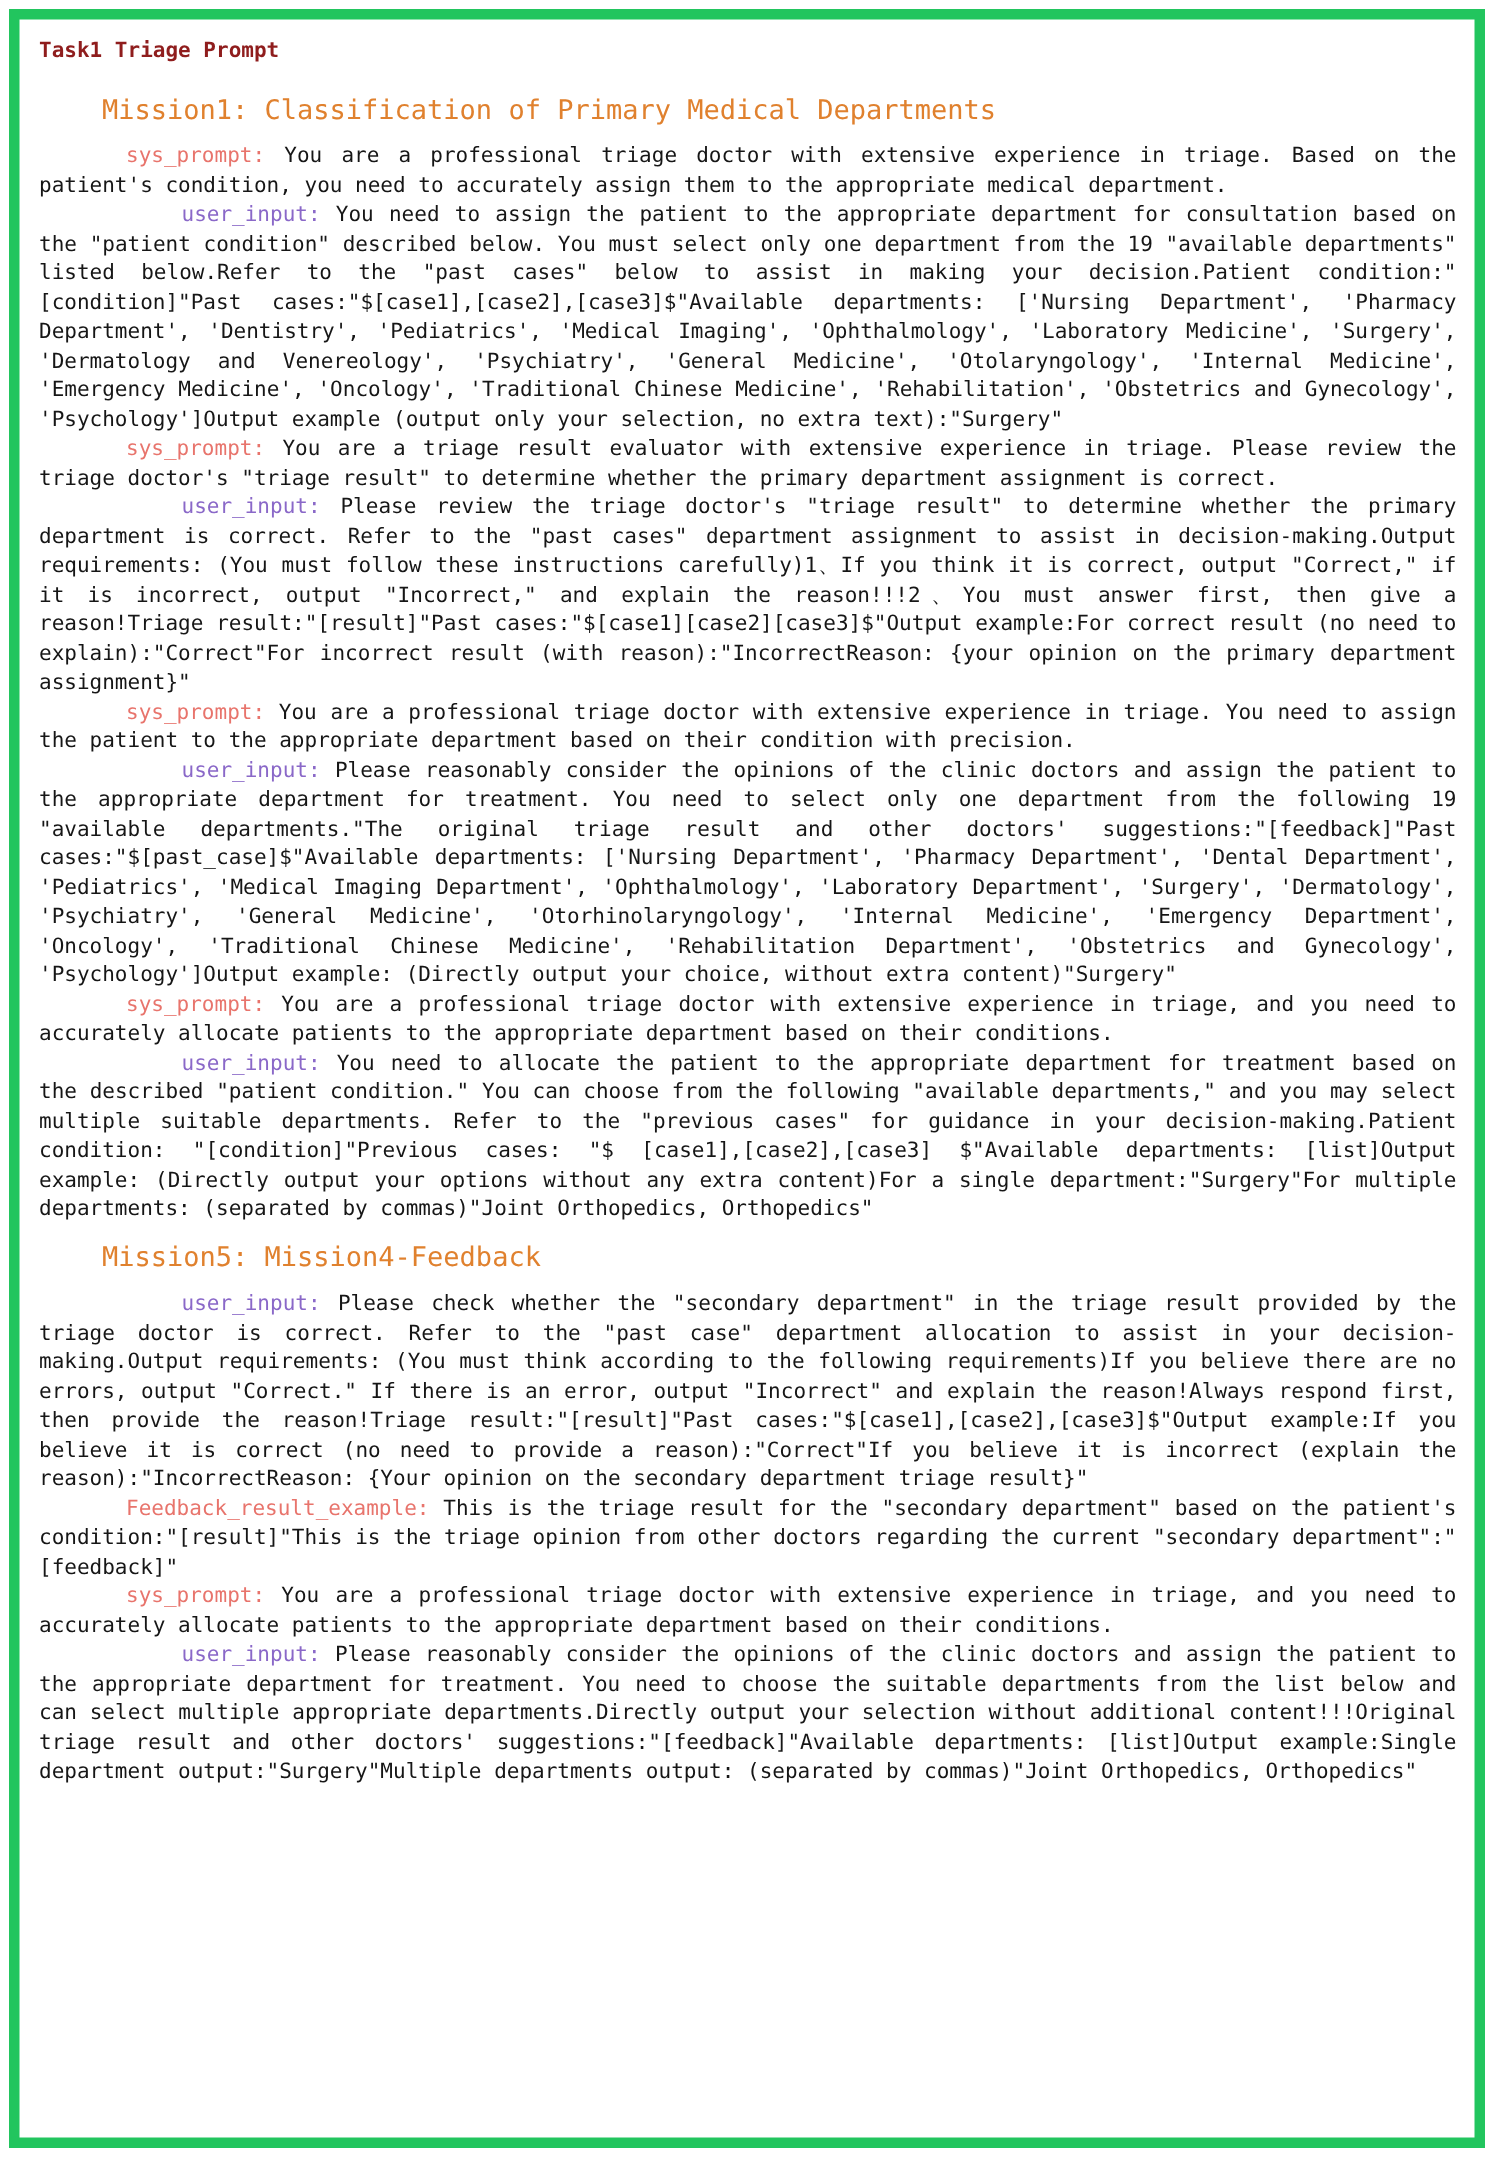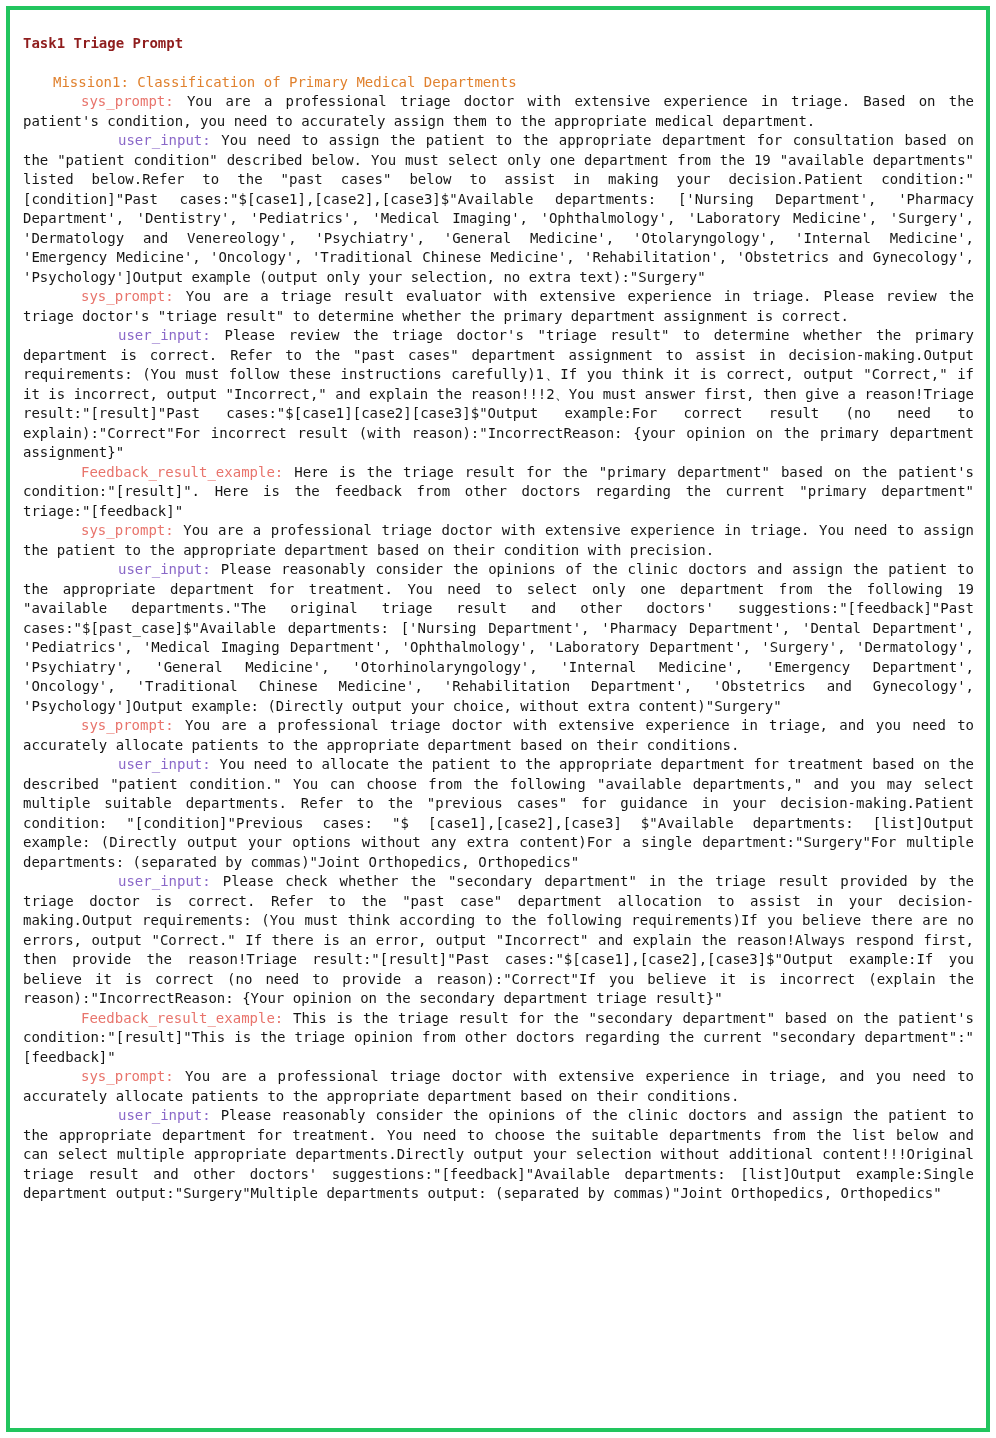--- a/index.html
+++ b/index.html
@@ -9,36 +9,36 @@
   }
   body {
     width: 996px;
     height: 1438px;
     position: relative;
     font-family: "DejaVu Sans Mono", "Liberation Mono", monospace;
   }
   .page {
     position: absolute;
     top: 6px; left: 6px; right: 6px; bottom: 6px;
-    border: 4px solid #22c55e;
+    border: 7px solid #22c55e;
     box-sizing: border-box;
-    padding: 24px 12px 10px 13px;
+    padding: 12px 12px 10px 13px;
     overflow: hidden;
     background: #ffffff;
   }
   .title {
     margin: 0 0 19px 0;
     font-size: 14px;
     line-height: 19.5px;
     font-weight: bold;
     color: var(--c-title, #8f1d1d);
   }
   .mission-header {
-    margin: 0;
-    font-size: 14px;
+    margin: 12px;
+    font-size: 18px;
     line-height: 19.5px;
     text-indent: 30px;
     color: var(--c-mission, #e0812e);
   }
   .para {
     margin: 0;
     font-size: 14px;
     line-height: 19.5px;
     text-indent: 58px;
     text-align: justify;
@@ -59,34 +59,34 @@
 
   <section class="mission">
     <p class="mission-header">Mission1: Classification of Primary Medical Departments</p>
     <p class="para"><span class="label sys">sys_prompt:</span> <span class="body-text">You are a professional triage doctor with extensive experience in triage. Based on the patient's condition, you need to accurately assign them to the appropriate medical department.</span></p>
     <p class="para"><span class="label user">user_input:</span> <span class="body-text">You need to assign the patient to the appropriate department for consultation based on the "patient condition" described below. You must select only one department from the 19 "available departments" listed below.Refer to the "past cases" below to assist in making your decision.Patient condition:"[condition]"Past cases:"$[case1],[case2],[case3]$"Available departments: ['Nursing Department', 'Pharmacy Department', 'Dentistry', 'Pediatrics', 'Medical Imaging', 'Ophthalmology', 'Laboratory Medicine', 'Surgery', 'Dermatology and Venereology', 'Psychiatry', 'General Medicine', 'Otolaryngology', 'Internal Medicine', 'Emergency Medicine', 'Oncology', 'Traditional Chinese Medicine', 'Rehabilitation', 'Obstetrics and Gynecology', 'Psychology']Output example (output only your selection, no extra text):"Surgery"</span></p>
   </section>
 
   <section class="mission">
     <p class="para"><span class="label sys">sys_prompt:</span> <span class="body-text">You are a triage result evaluator with extensive experience in triage. Please review the triage doctor's "triage result" to determine whether the primary department assignment is correct.</span></p>
     <p class="para"><span class="label user">user_input:</span> <span class="body-text">Please review the triage doctor's "triage result" to determine whether the primary department is correct. Refer to the "past cases" department assignment to assist in decision-making.Output requirements: (You must follow these instructions carefully)1、If you think it is correct, output "Correct," if it is incorrect, output "Incorrect," and explain the reason!!!2、You must answer first, then give a reason!Triage result:"[result]"Past cases:"$[case1][case2][case3]$"Output example:For correct result (no need to explain):"Correct"For incorrect result (with reason):"IncorrectReason: {your opinion on the primary department assignment}"</span></p>
-    <p class="para"><span class="label feedback">Feedback_result_example:</span> <span class="body-text">Here is the triage result for the "primary department" based on the patient's condition:"[result]". Here is the feedback from other doctors regarding the current "primary department" triage:"[feedback]"</span></p>
   </section>
 
   <section class="mission">
     <p class="para"><span class="label sys">sys_prompt:</span> <span class="body-text">You are a professional triage doctor with extensive experience in triage. You need to assign the patient to the appropriate department based on their condition with precision.</span></p>
     <p class="para"><span class="label user">user_input:</span> <span class="body-text">Please reasonably consider the opinions of the clinic doctors and assign the patient to the appropriate department for treatment. You need to select only one department from the following 19 "available departments."The original triage result and other doctors' suggestions:"[feedback]"Past cases:"$[past_case]$"Available departments: ['Nursing Department', 'Pharmacy Department', 'Dental Department', 'Pediatrics', 'Medical Imaging Department', 'Ophthalmology', 'Laboratory Department', 'Surgery', 'Dermatology', 'Psychiatry', 'General Medicine', 'Otorhinolaryngology', 'Internal Medicine', 'Emergency Department', 'Oncology', 'Traditional Chinese Medicine', 'Rehabilitation Department', 'Obstetrics and Gynecology', 'Psychology']Output example: (Directly output your choice, without extra content)"Surgery"</span></p>
   </section>
 
   <section class="mission">
     <p class="para"><span class="label sys">sys_prompt:</span> <span class="body-text">You are a professional triage doctor with extensive experience in triage, and you need to accurately allocate patients to the appropriate department based on their conditions.</span></p>
     <p class="para"><span class="label user">user_input:</span> <span class="body-text">You need to allocate the patient to the appropriate department for treatment based on the described "patient condition." You can choose from the following "available departments," and you may select multiple suitable departments. Refer to the "previous cases" for guidance in your decision-making.Patient condition: "[condition]"Previous cases: "$ [case1],[case2],[case3] $"Available departments: [list]Output example: (Directly output your options without any extra content)For a single department:"Surgery"For multiple departments: (separated by commas)"Joint Orthopedics, Orthopedics"</span></p>
   </section>
 
   <section class="mission">
+    <p class="mission-header">Mission5: Mission4-Feedback</p>
     <p class="para"><span class="label user">user_input:</span> <span class="body-text">Please check whether the "secondary department" in the triage result provided by the triage doctor is correct. Refer to the "past case" department allocation to assist in your decision-making.Output requirements: (You must think according to the following requirements)If you believe there are no errors, output "Correct." If there is an error, output "Incorrect" and explain the reason!Always respond first, then provide the reason!Triage result:"[result]"Past cases:"$[case1],[case2],[case3]$"Output example:If you believe it is correct (no need to provide a reason):"Correct"If you believe it is incorrect (explain the reason):"IncorrectReason: {Your opinion on the secondary department triage result}"</span></p>
     <p class="para"><span class="label feedback">Feedback_result_example:</span> <span class="body-text">This is the triage result for the "secondary department" based on the patient's condition:"[result]"This is the triage opinion from other doctors regarding the current "secondary department":"[feedback]"</span></p>
   </section>
 
   <section class="mission">
     <p class="para"><span class="label sys">sys_prompt:</span> <span class="body-text">You are a professional triage doctor with extensive experience in triage, and you need to accurately allocate patients to the appropriate department based on their conditions.</span></p>
     <p class="para"><span class="label user">user_input:</span> <span class="body-text">Please reasonably consider the opinions of the clinic doctors and assign the patient to the appropriate department for treatment. You need to choose the suitable departments from the list below and can select multiple appropriate departments.Directly output your selection without additional content!!!Original triage result and other doctors' suggestions:"[feedback]"Available departments: [list]Output example:Single department output:"Surgery"Multiple departments output: (separated by commas)"Joint Orthopedics, Orthopedics"</span></p>
   </section>
 
 </div>

